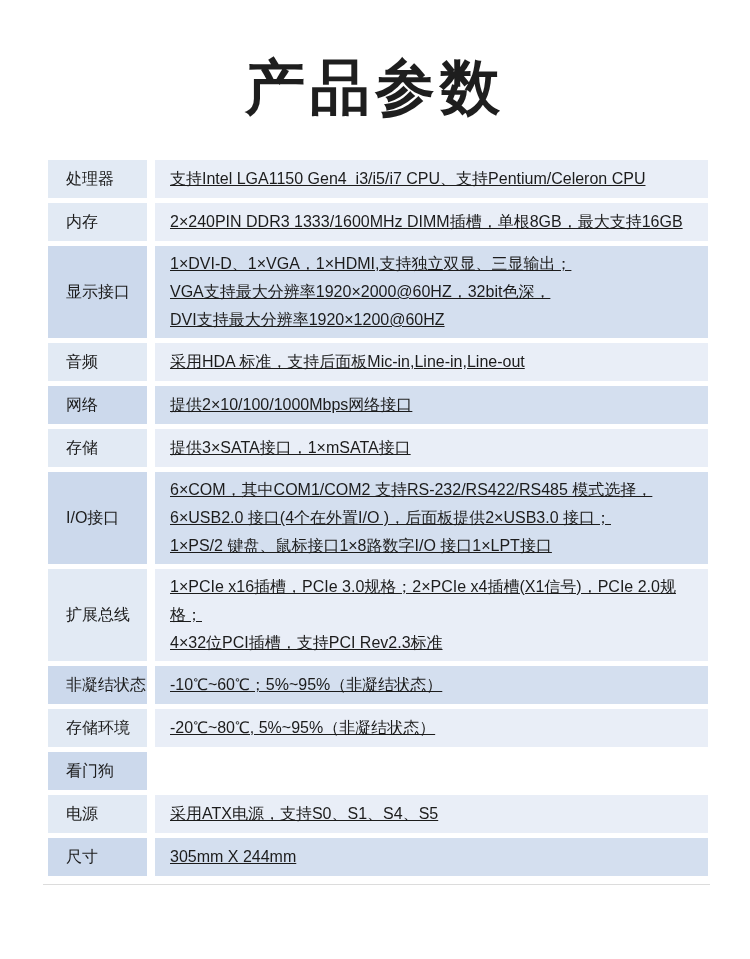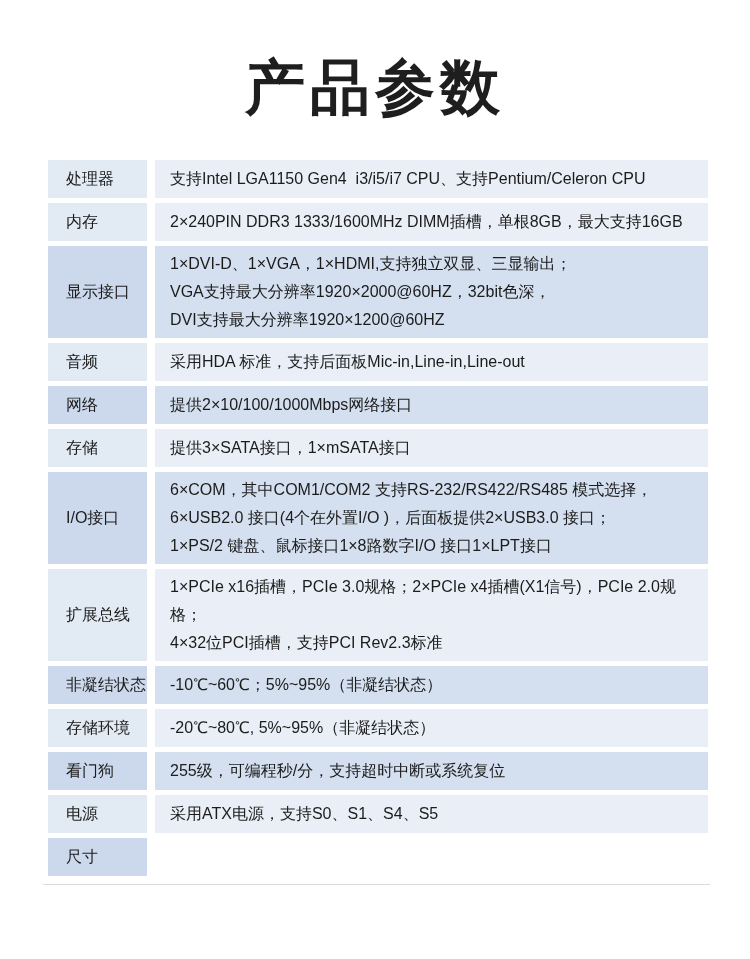--- a/index.html
+++ b/index.html
@@ -42,20 +42,21 @@
   }
   .cell.label {
     width: 99px;
     flex: 0 0 99px;
     padding-left: 18px;
   }
   .cell.value {
     flex: 1;
     padding: 4px 20px 4px 15px;
     white-space: pre-wrap;
+    text-decoration: underline;
   }
   .row.light .label { background: var(--rowLightLabel, #e2eaf4); }
   .row.light .value { background: var(--rowLightValue, #e9eef7); }
   .row.dark  .label { background: var(--rowDarkLabel,  #ccd9ec); }
   .row.dark  .value { background: var(--rowDarkValue,  #d4dfef); }
   .bottom-rule {
     margin: 8px 0 0 43px;
     width: 667px;
     height: 0;
     border-top: 1px solid #dcdcdc;
@@ -118,26 +119,26 @@
     <div class="cell value">-10℃~60℃；5%~95%（非凝结状态）</div>
   </div>
 
   <div class="row light">
     <div class="cell label">存储环境</div>
     <div class="cell value">-20℃~80℃, 5%~95%（非凝结状态）</div>
   </div>
 
   <div class="row dark">
     <div class="cell label">看门狗</div>
-    <div class="cell value">255级，可编程秒/分，支持超时中断或系统复位</div>
   </div>
 
   <div class="row light">
     <div class="cell label">电源</div>
     <div class="cell value">采用ATX电源，支持S0、S1、S4、S5</div>
   </div>
 
   <div class="row dark">
     <div class="cell label">尺寸</div>
+    <div class="cell value">305mm X 244mm</div>
   </div>
 </div>
 
 <div class="bottom-rule"></div>
 
 </body></html>

